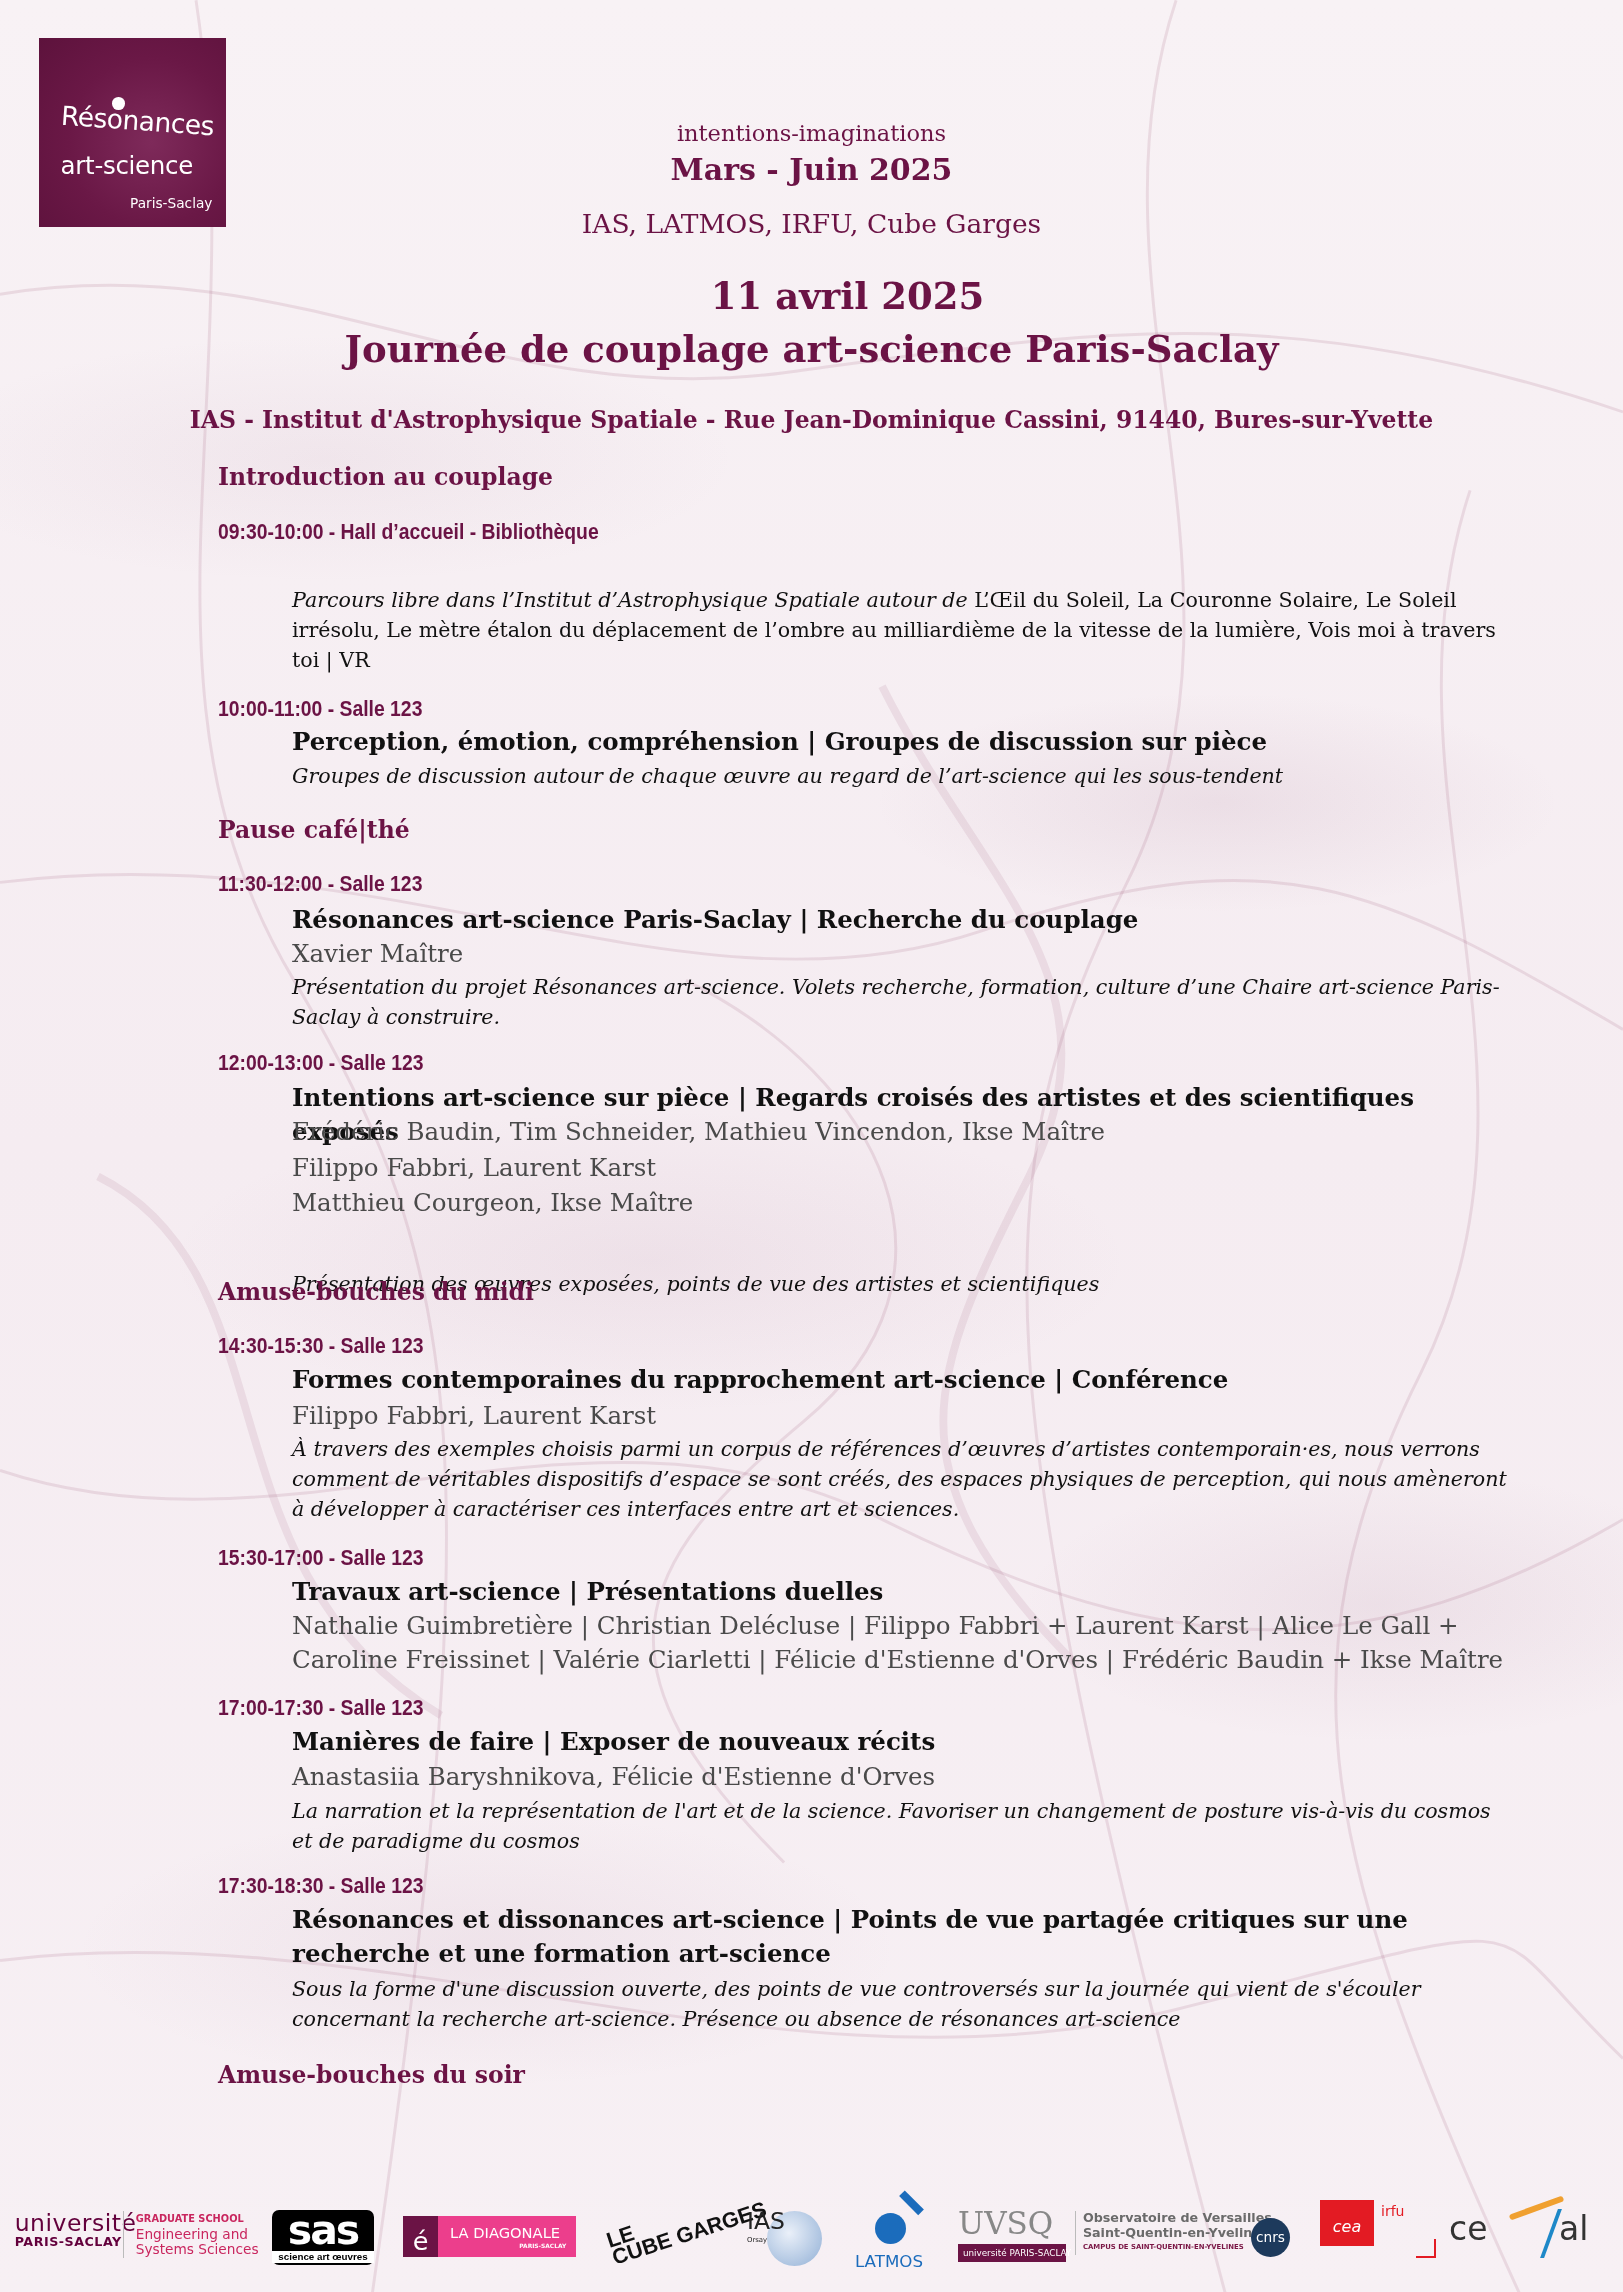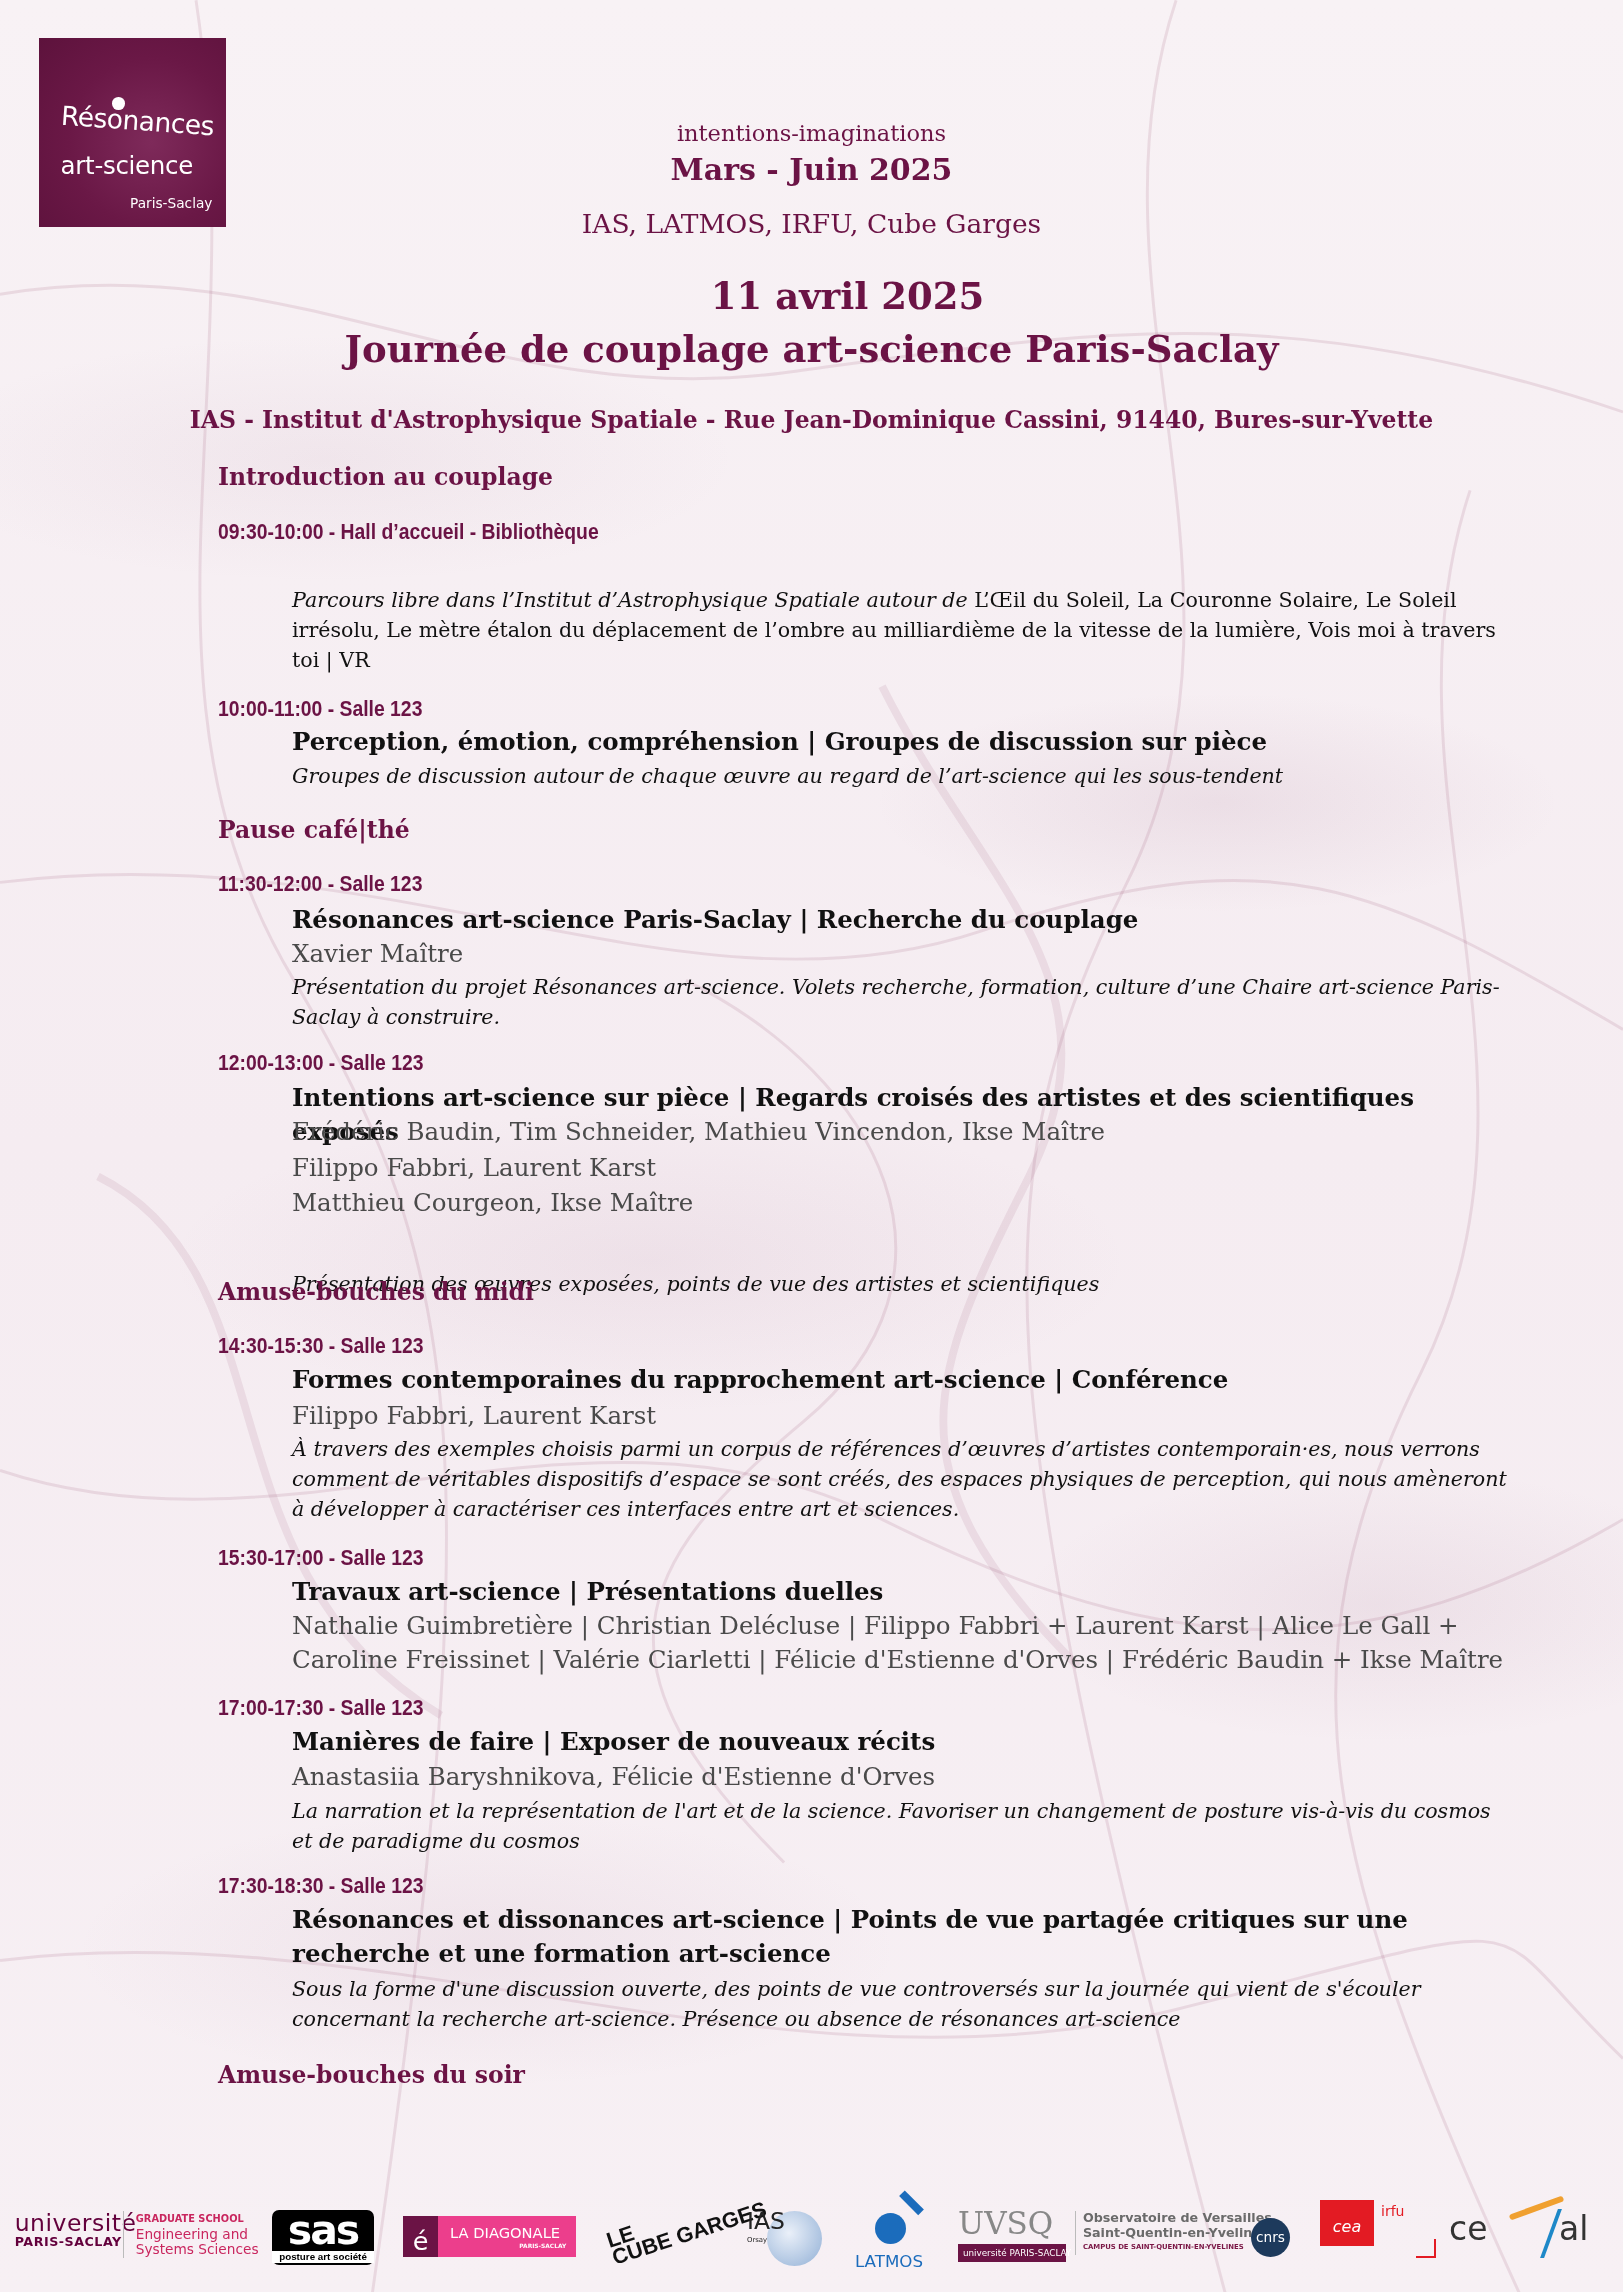--- a/index.html
+++ b/index.html
@@ -174,21 +174,21 @@
       <div class="big">université</div>
       <div class="small">PARIS-SACLAY</div>
     </div>
     <div class="lg ups-gs">
       <div class="gs">GRADUATE SCHOOL</div>
       <div>Engineering and</div>
       <div>Systems Sciences</div>
     </div>
     <div class="lg sas">
       <div class="big">sas</div>
-      <div class="small">posture art société</div>
+      <div class="small">science art œuvres</div>
     </div>
     <div class="lg diag">
       <div class="e">é</div>
       <div class="t">LA DIAGONALE</div>
       <div class="s">PARIS-SACLAY</div>
     </div>
     <div class="lg cube">
       <div>LE</div>
       <div>CUBE GARGES</div>
     </div>

